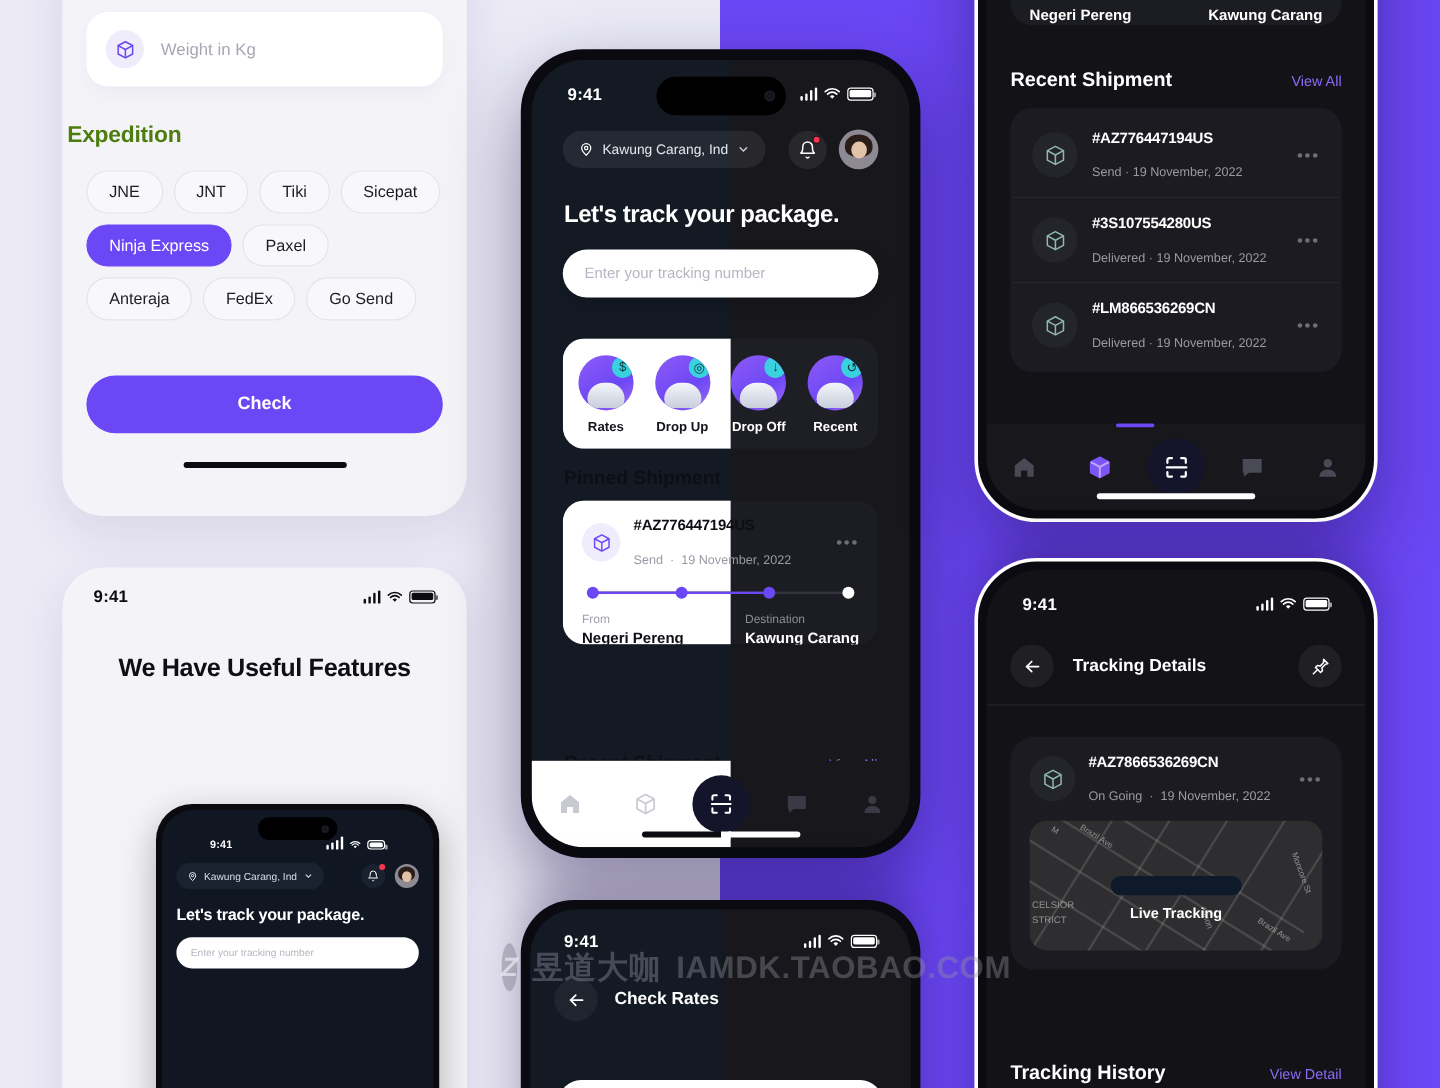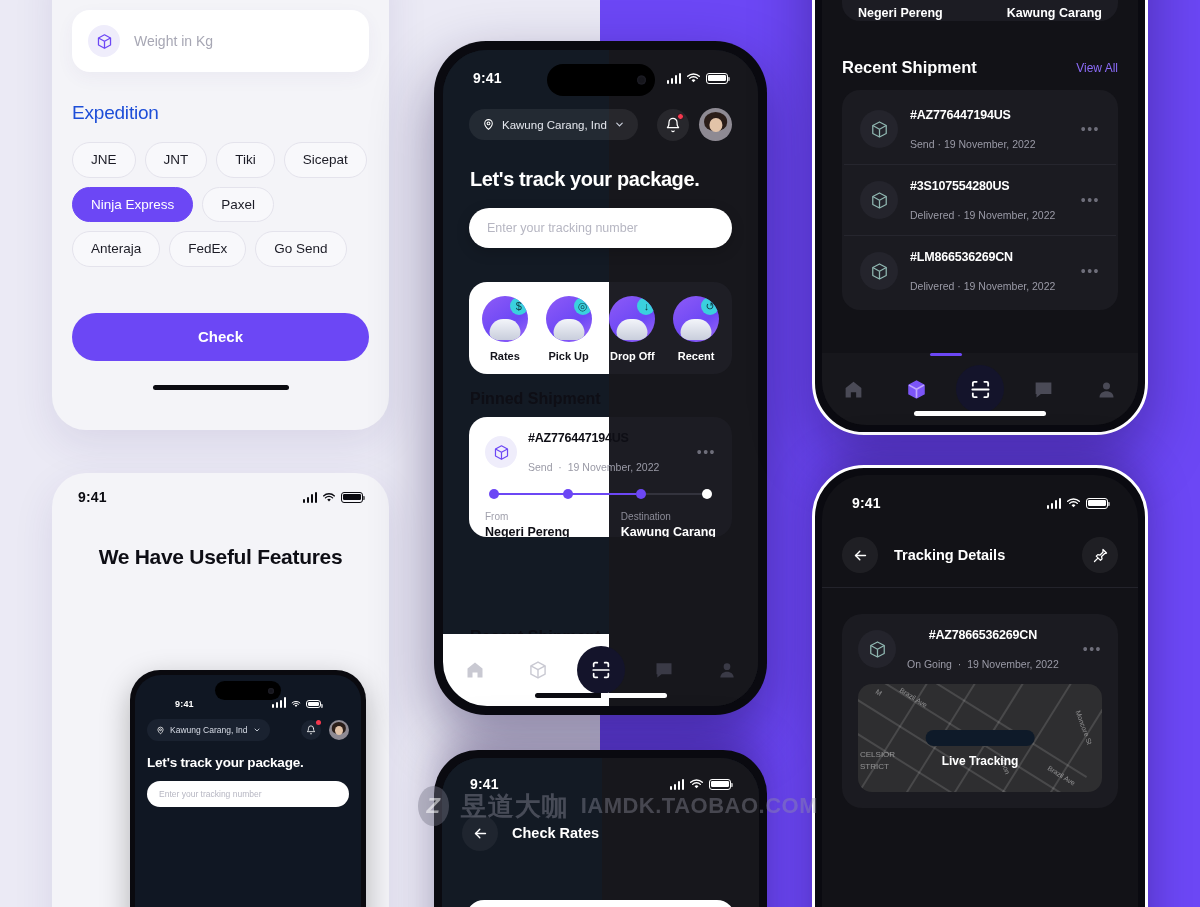--- a/index.html
+++ b/index.html
@@ -32,21 +32,21 @@
   .home-ind { border-radius:4px; }
 
   
   #p1 { left:52px; top:-60px; width:337px; height:490px; background:#F4F4F8;
         border-radius:34px; box-shadow:0 14px 40px rgba(60,40,120,.10); overflow:hidden; }
   #p1 .wcard { margin:70px 20px 0; background:#fff; border-radius:18px; height:62px;
         display:flex; align-items:center; gap:14px; padding:0 16px; box-shadow:0 6px 18px rgba(70,50,140,.05); }
   .wicon { width:32px; height:32px; border-radius:50%; background:#EFEDFB;
         display:flex; align-items:center; justify-content:center; flex:0 0 auto; }
   #p1 .wtext { color:#A7A7B4; font-size:14px; }
-  #p1 h3 { margin:30px 0 0 20px; font-size:19px; font-weight:400; color:#1d4ed8; letter-spacing:-.2px; }
+  #p1 h3 { margin:30px 0 0 4px; font-size:19px; font-weight:700; color:#4d7c0f; letter-spacing:-.2px; }
   .chips { display:flex; flex-wrap:wrap; gap:9px; margin:18px 20px 0; }
   .chip { border:1px solid #E4E3EC; background:#F8F8FB; border-radius:22px; padding:10px 18px;
         font-size:13.5px; color:#1C1C26; white-space:nowrap; line-height:1; }
   .chip.sel { background:#6C47F5; border-color:#6C47F5; color:#fff; font-weight:500; }
   .btn-primary { margin:46px 20px 0; height:48px; border-radius:24px; background:#6C47F5; color:#fff;
         font-size:15px; font-weight:700; display:flex; align-items:center; justify-content:center; }
   #p1 .home-ind { width:136px; height:5px; background:#0B0B11; margin:24px auto 0; }
 
   
   #p2 { left:52px; top:473px; width:337px; height:520px; background:#F4F4F8;
@@ -172,21 +172,21 @@
         border:3px solid #fff; border-radius:52px; padding:7px; box-shadow:0 -6px 40px rgba(25,10,70,.35); }
   #p5 .frame { width:100%; height:100%; border-radius:44px; background:#121217; overflow:hidden; position:relative; }
   #p5 .status-bar { position:absolute; left:0; right:0; top:20px; padding:0 30px; color:#fff; font-size:14px; }
   #p5 .nav { position:absolute; left:20px; right:20px; top:60px; height:40px; display:flex; align-items:center; gap:16px; }
   .circ-btn { width:36px; height:36px; border-radius:50%; background:rgba(255,255,255,.06);
         display:flex; align-items:center; justify-content:center; color:#fff; flex:0 0 auto; }
   #p5 .nav .nt { font-size:14.5px; font-weight:700; color:#fff; }
   #p5 .nav .circ-btn.pin { margin-left:auto; }
   #p5 .divider { position:absolute; left:0; right:0; top:112px; height:1px; background:#23232B; }
   #p5 .detail-card { position:absolute; left:20px; right:20px; top:139px; background:#1B1B21;
-        border-radius:20px; padding:14px 16px 16px;text-align:center; }
+        border-radius:20px; padding:14px 16px 16px; }
   .map { margin-top:14px; height:108px; border-radius:14px; position:relative; overflow:hidden; background:#2E2E30; }
   .map .street { position:absolute; background:rgba(255,255,255,.13); }
   .map .lbl { position:absolute; color:rgba(255,255,255,.46); font-size:7px; white-space:nowrap; }
   .map .ltbtn { position:absolute; left:50%; top:50%; transform:translate(-50%,-50%);
         background:#0E1A29; border-radius:18px; height:16px; display:flex; align-items:center; gap:24px;
         padding:0 16px; color:#fff; font-size:12px; font-weight:700;flex-direction:column; }
   #p5 .th-head { position:absolute; left:20px; right:20px; top:410px; display:flex; align-items:center; justify-content:space-between; }
 
   
   #p6 { left:434px; top:750px; width:333px; height:250px; background:#0A0A10;
@@ -199,21 +199,21 @@
   #p6 .nav .nt { font-size:14.5px; font-weight:700; color:#fff; }
   #p6 .wcard2 { position:absolute; left:24px; right:24px; top:142px; height:110px; background:#fff; border-radius:18px 18px 0 0;
         padding:16px; }
 
   
   #wm { position:absolute; left:418px; top:778px; width:400px; height:56px; display:flex; align-items:center; gap:12px;
         z-index:60; pointer-events:none; }
   #wm .zc { width:40px; height:40px; border-radius:50%; background:rgba(120,120,135,.42);
         display:flex; align-items:center; justify-content:center; color:rgba(255,255,255,.55); font-size:22px; font-weight:700; font-style:italic; }
   #wm .wt { font-size:26px; font-weight:700; color:rgba(150,150,165,.40); letter-spacing:1px; white-space:nowrap; }
-  #wm .wt2 { font-size:22px; font-weight:700; color:rgba(150,150,165,.38); letter-spacing:.5px; white-space:nowrap; }
+  #wm .wt2 { font-size:26px; font-weight:700; color:rgba(150,150,165,.38); letter-spacing:.5px; white-space:nowrap; }
 </style>
 </head>
 <body>
 
 <div id="bg-left"></div>
 <div id="bg-right"></div>
 
 <div class="panel" id="p1">
   <div class="wcard">
     <span class="wicon">
@@ -380,21 +380,21 @@
               <span class="blob"></span>
               <span class="badge">$</span>
             </span>
             <span class="qlabel" style="color:#14141C">Rates</span>
           </div>
           <div class="qitem">
             <span class="qart big">
               <span class="blob"></span>
               <span class="badge">◎</span>
             </span>
-            <span class="qlabel" style="color:#14141C">Pick Up</span>
+            <span class="qlabel" style="color:#14141C">Drop Up</span>
           </div>
           <div class="qitem">
             <span class="qart big">
               <span class="blob"></span>
               <span class="badge">↓</span>
             </span>
             <span class="qlabel" style="color:#FFFFFF">Drop Off</span>
           </div>
           <div class="qitem">
             <span class="qart big">
@@ -684,20 +684,24 @@
         <span class="ltbtn">
           <svg width="13" height="13" viewBox="0 0 24 24" fill="#fff">
               <path d="M4 4h7v16H4z"></path>
               <path d="M13 4h7v16h-7z" opacity=".75"></path>
             </svg>
           <span>Live Tracking</span>
         </span>
       </div>
     </div>
 
+    <div class="th-head">
+      <span style="color:#fff;font-size:16.5px;font-weight:700">Tracking History</span>
+      <span style="color:#8B6BF8;font-size:12px">View Detail</span>
+    </div>
 
   </div>
 </div>
 
 <div class="panel" id="p6">
   <div class="frame">
     <div class="half-l"></div>
     <div class="half-r"></div>
     <div class="status-bar">
       <span class="st-time">9:41</span>

